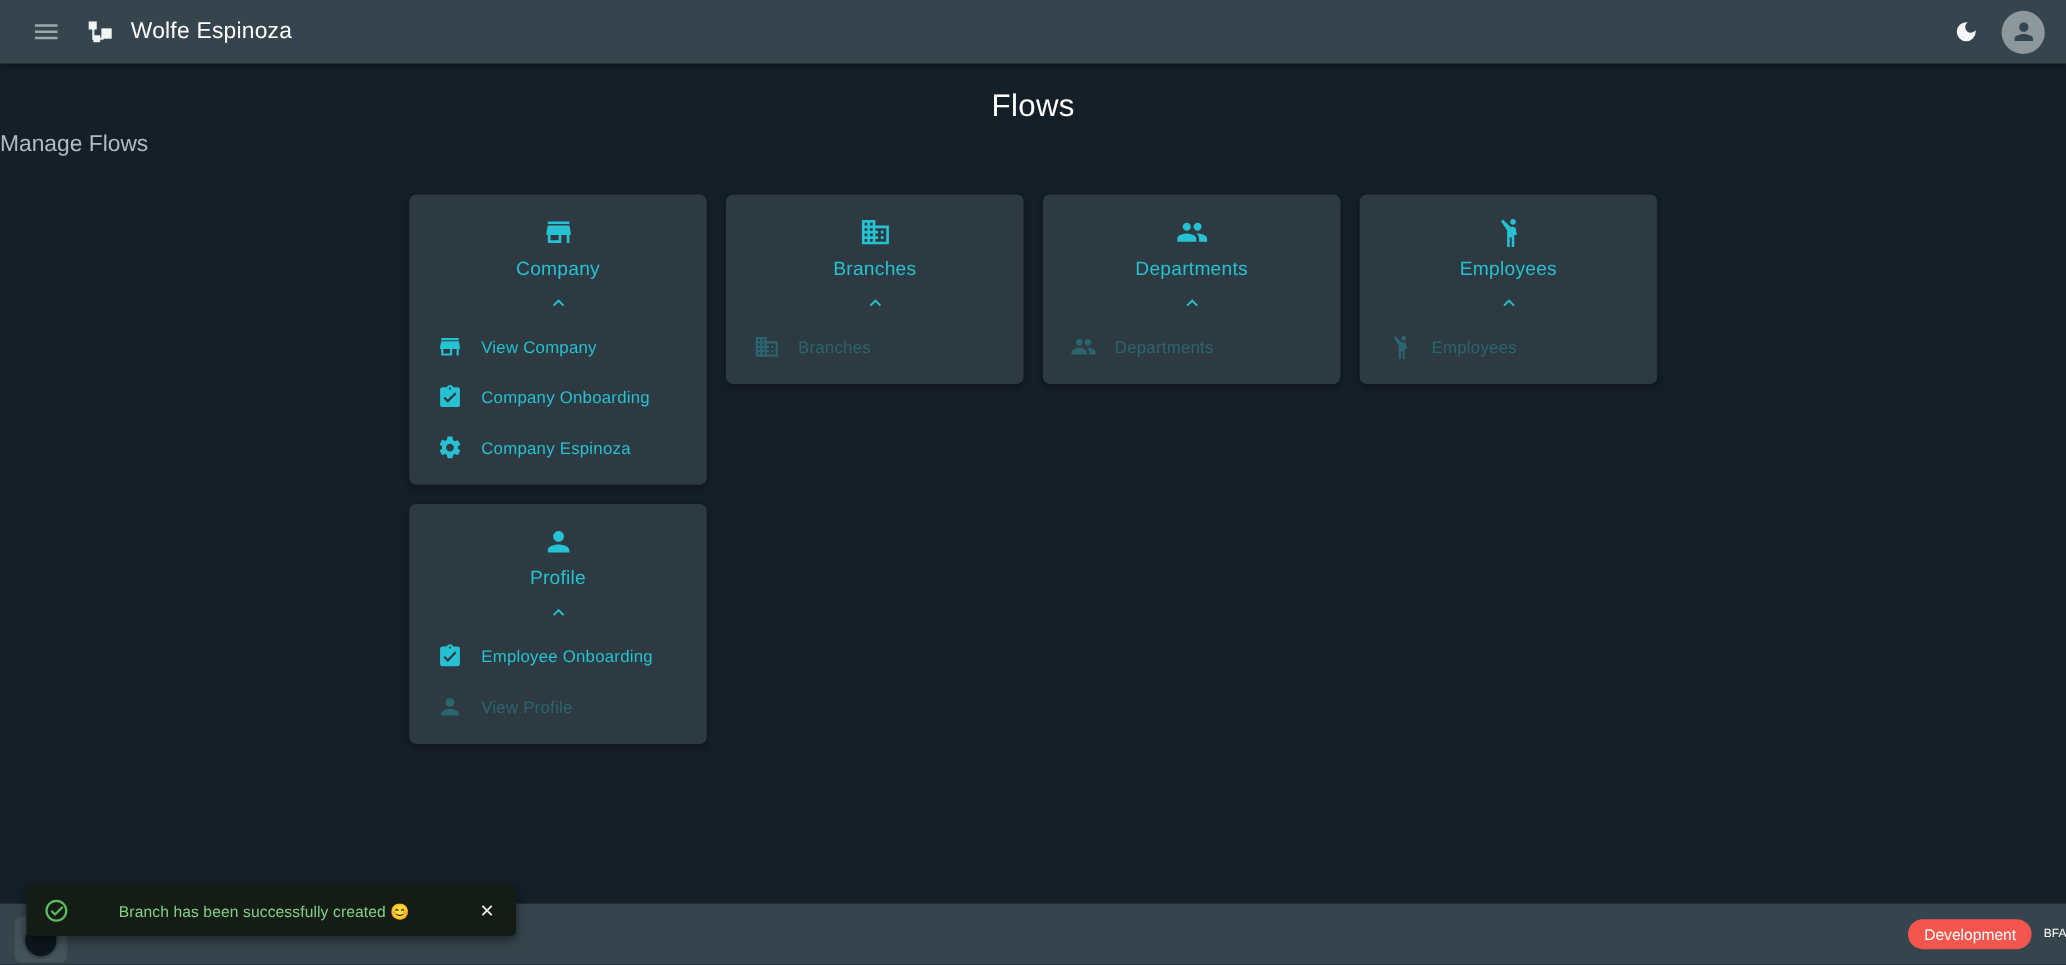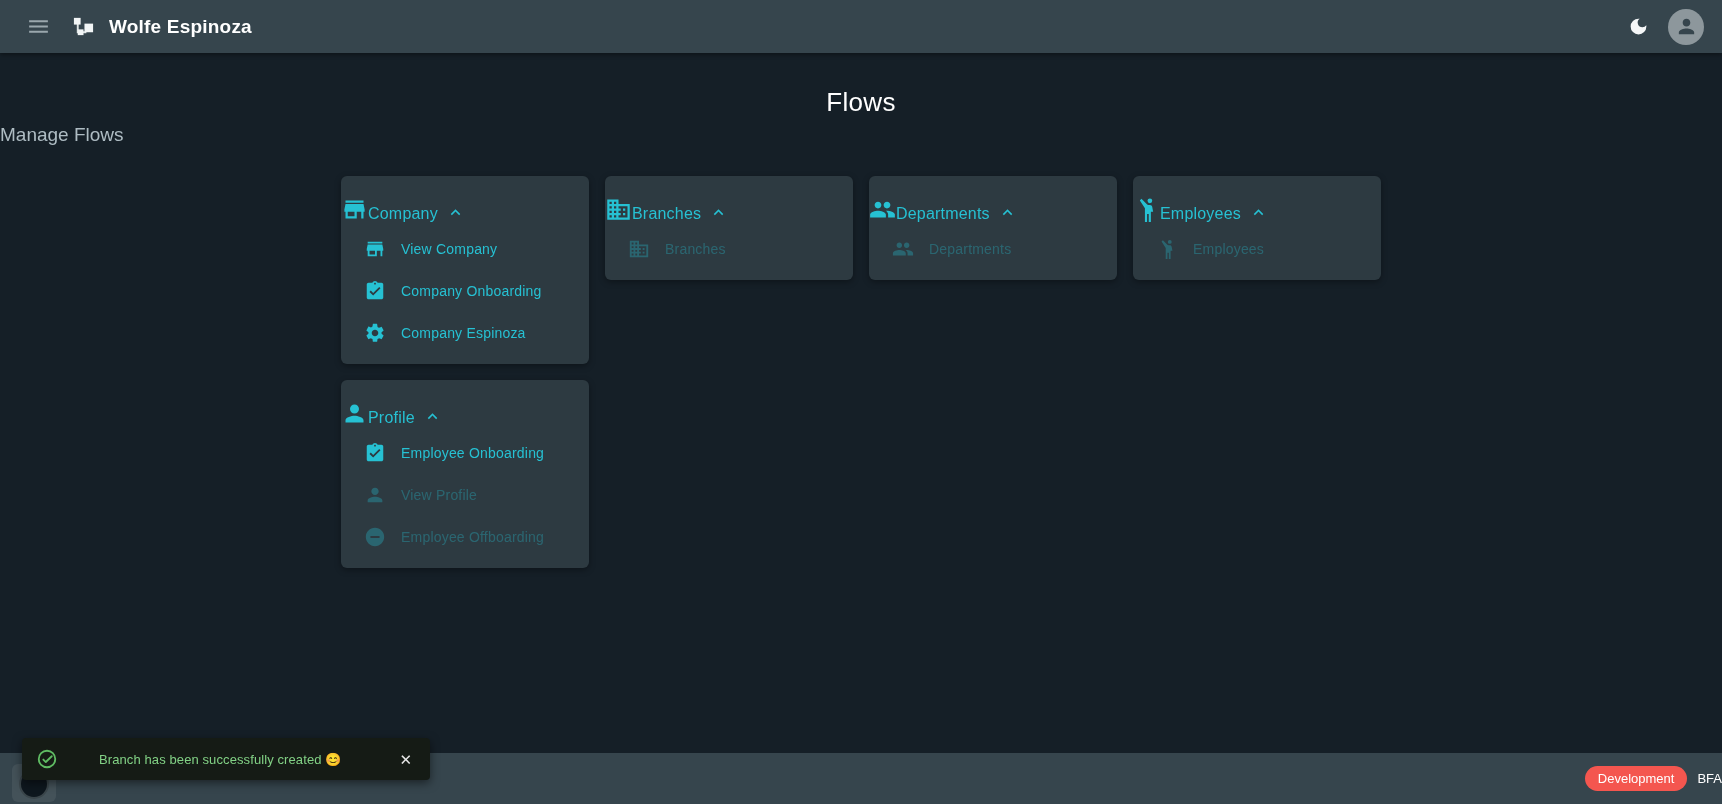--- a/index.html
+++ b/index.html
@@ -32,34 +32,34 @@
     z-index:5;
   }
   .icon-btn{
     background:none;border:none;cursor:pointer;
     display:flex;align-items:center;justify-content:center;
     width:40px;height:40px;border-radius:50%;
   }
   .hamburger{color:#9aa7ad;}
   .app-logo{color:#f2f5f6;margin-left:14px;}
   .app-title{
-    color:#ffffff;font-size:19px;font-weight:700;
+    color:#ffffff;font-size:19px;font-weight:400;
     margin-left:14px;letter-spacing:.2px;
   }
   .appbar-spacer{flex:1;}
   .moon-btn{color:#f5f7f8;margin-right:10px;}
   .avatar-btn{
     width:36px;height:36px;border-radius:50%;
     background:#8d979c;border:none;cursor:pointer;
     display:flex;align-items:center;justify-content:center;
     color:#36454d;
   }
 
   
-  .main{flex:1 1 auto;overflow:hidden;padding-top:34px;}
+  .main{flex:1 1 auto;overflow:hidden;padding-top:20px;}
   .page-title{
     text-align:center;color:#ffffff;
     font-size:26px;font-weight:500;letter-spacing:.3px;
   }
   .page-subtitle{
     color:#aebcc3;
     font-size:19px;margin-top:6px;
   }
   .cards-grid{
     width:1040px;margin:30px auto 0;
@@ -67,21 +67,21 @@
     grid-template-columns:repeat(4,248px);
     column-gap:16px;row-gap:16px;
     align-items:start;
   }
   .flow-card{
     background:var(--card-bg);
     border-radius:6px;
     box-shadow:0 2px 6px rgba(0,0,0,.35);
     padding:18px 0 10px;
   }
-  .flow-card-head{display:flex;flex-direction:row;align-items:center;}
+  .flow-card-head{display:flex;flex-direction:column;align-items:center;}
   .flow-card-icon{color:var(--accent);}
   .flow-card-label{
     color:var(--accent);font-size:16px;margin-top:9px;letter-spacing:.2px;
   }
   .collapse-btn{
     background:none;border:none;cursor:pointer;
     color:var(--accent);margin-top:7px;padding:2px 8px;
   }
   .flow-items{list-style:none;margin-top:4px;}
   .flow-item{
@@ -99,21 +99,21 @@
     background:var(--app-bar);
     display:flex;align-items:center;justify-content:flex-end;
     padding:0 0;
     z-index:2;
   }
   .env-badge{
     background:var(--badge-red);color:#ffffff;
     font-size:13px;font-weight:500;
     padding:5px 13px;border-radius:14px;
   }
-  .brand-text{color:#ffffff;font-size:13px;font-weight:500;margin-left:10px;}
+  .brand-text{color:#ffffff;font-size:10px;font-weight:500;margin-left:10px;}
 
   
   .toast{
     position:absolute;left:22px;bottom:24px;
     background:var(--toast-bg);
     border-radius:4px;
     box-shadow:0 3px 10px rgba(0,0,0,.5);
     display:flex;align-items:center;
     padding:10px 14px;
     z-index:10;
@@ -319,28 +319,20 @@
             <span>Employee Onboarding</span>
           </li>
           <li class="flow-item disabled">
             <span class="fi-icon">
               <svg width="22" height="22" viewBox="0 0 24 24">
                 <path fill="currentColor" d="M12 12c2.21 0 4-1.79 4-4s-1.79-4-4-4-4 1.79-4 4 1.79 4 4 4zm0 2c-2.67 0-8 1.34-8 4v2h16v-2c0-2.66-5.33-4-8-4z"></path>
               </svg>
             </span>
             <span>View Profile</span>
           </li>
-          <li class="flow-item disabled">
-            <span class="fi-icon">
-              <svg width="22" height="22" viewBox="0 0 24 24">
-                <path fill="currentColor" d="M12 2C6.48 2 2 6.48 2 12s4.48 10 10 10 10-4.48 10-10S17.52 2 12 2zm5 11H7v-2h10v2z"></path>
-              </svg>
-            </span>
-            <span>Employee Offboarding</span>
-          </li>
         </ul>
       </section>
     </div>
 </main>
 
 <footer class="footer">
   <span class="env-badge">Development</span>
   <span class="brand-text">BFA</span>
 </footer>
 

